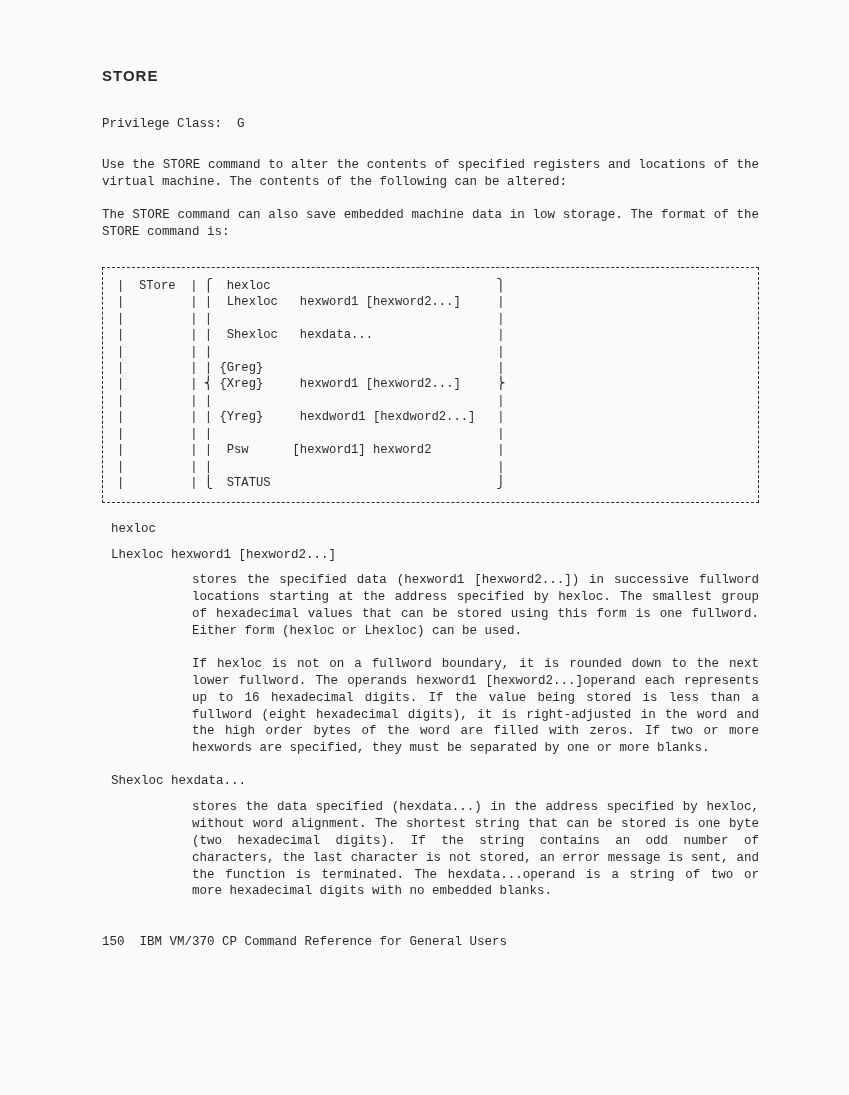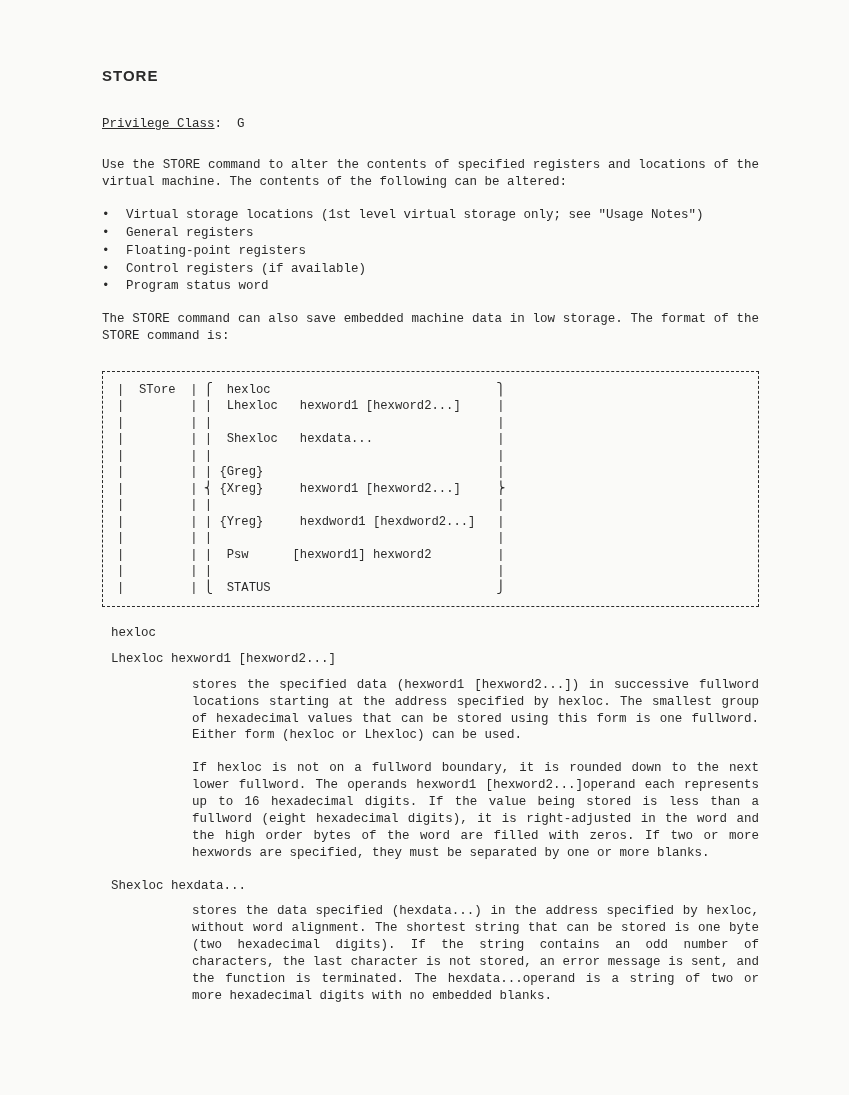--- a/index.html
+++ b/index.html
@@ -18,21 +18,21 @@
     padding: 66px 90px 30px 102px;
   }
   .title {
     font-family: Arial, Helvetica, sans-serif;
     font-weight: bold;
     font-size: 15px;
     letter-spacing: 1px;
     margin-bottom: 30px;
   }
   .priv-line { margin-bottom: 24px; }
-  .uline { text-decoration: underline; }
+  .uline { }
   .para { margin-bottom: 16px; text-align: justify; }
   ul.bullets { margin: 0 0 16px 0; padding-left: 0; list-style: none; }
   ul.bullets li { padding-left: 24px; text-indent: -24px; margin-bottom: 1px; }
   ul.bullets li::before { content: "•"; display:inline-block; width:24px; text-indent:0; }
   .syntax-box {
     border: 1px dashed #2a2a2a;
     padding: 10px 18px 10px 14px;
     margin: 26px 0 18px 0;
     white-space: pre;
     font-family: "Courier New", Courier, monospace;
@@ -50,27 +50,20 @@
 <div class="page">
 
   <div class="title">STORE</div>
 
   <div class="priv-line">
     <span class="uline">Privilege Class</span><span>: </span>&nbsp;<span>G</span>
   </div>
 
   <div class="para">Use the STORE  command to alter the contents of  specified registers and locations of the virtual machine.  The  contents of the following can be altered:</div>
 
-  <ul class="bullets">
-    <li>Virtual storage locations (1st level virtual storage only; see "Usage Notes")</li>
-    <li>General registers</li>
-    <li>Floating-point registers</li>
-    <li>Control registers (if available)</li>
-    <li>Program status word</li>
-  </ul>
 
   <div class="para">The STORE  command can also  save embedded  machine data in  low storage. The format of the STORE command is:</div>
 
   <div class="syntax-box">|  STore  | ⎧  hexloc                               ⎫
 |         | |  Lhexloc   hexword1 [hexword2...]     |
 |         | |                                       |
 |         | |  Shexloc   hexdata...                 |
 |         | |                                       |
 |         | | {Greg}                                |
 |         | ⎨ {Xreg}     hexword1 [hexword2...]     ⎬
@@ -83,14 +76,17 @@
 
 
   <div class="def-hdr">hexloc</div>
   <div class="def-hdr">Lhexloc  hexword1 [hexword2...]</div>
   <div class="def-body">stores  the   specified  data   (hexword1  [hexword2...])   in successive  fullword   locations  starting   at  the   address specified by hexloc.  The smallest group of hexadecimal values that can  be stored using this  form is one  fullword.  Either form (hexloc or Lhexloc) can be used.</div>
   <div class="def-body">If hexloc is not on a fullword boundary, it is rounded down to the   next   lower   fullword.    The   operands    hexword1 [hexword2...]operand  each  represents up  to  16  hexadecimal digits.  If  the value  being stored is  less than  a fullword (eight hexadecimal digits),  it is right-adjusted in  the word and the  high order bytes of  the word are filled  with zeros. If two or more hexwords are  specified, they must be separated by one or more blanks.</div>
 
   <div class="def-hdr">Shexloc hexdata...</div>
   <div class="def-body">stores  the   data  specified   (hexdata...)  in   the  address specified  by hexloc,   without  word  alignment.  The  shortest string  that  can  be  stored is  one  byte  (two  hexadecimal digits).  If the string contains  an odd number of characters, the last  character is not stored,  an error message  is sent, and the  function is terminated.   The hexdata...operand  is a string  of two  or more  hexadecimal digits  with no  embedded blanks.</div>
 
+  <div class="footer">
+    <span>150</span>&nbsp;&nbsp;<span>IBM VM/370 CP Command Reference for General Users</span>
+  </div>
 
 </div>
 
 </body></html>

